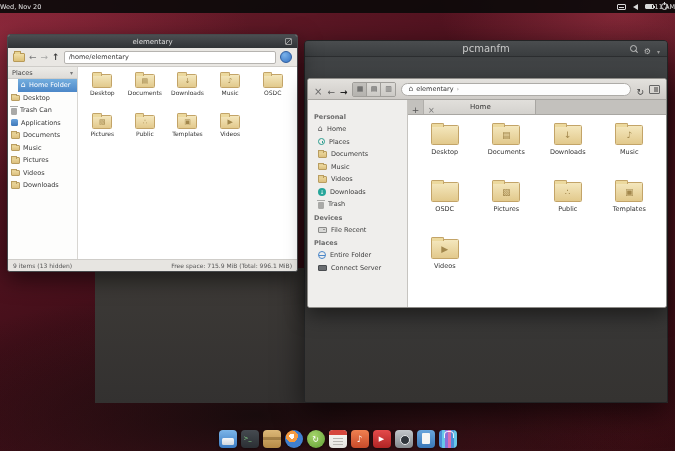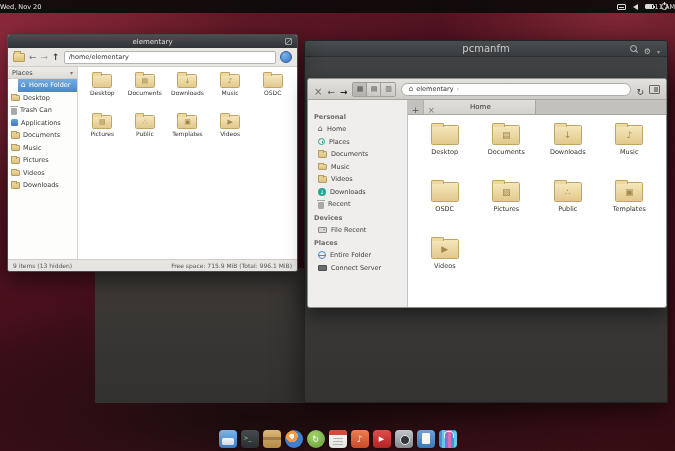--- a/index.html
+++ b/index.html
@@ -231,21 +231,21 @@
       <div class="side-item">
           <span class="mf"></span>
           <span>Videos</span>
         </div>
       <div class="side-item">
           <span class="mi-dl"></span>
           <span>Downloads</span>
         </div>
       <div class="side-item">
           <span class="mi-trash"></span>
-          <span>Recent</span>
+          <span>Trash</span>
         </div>
       <div class="sec-head">Devices</div>
       <div class="side-item">
           <span class="mi-drive"></span>
           <span>File Recent</span>
         </div>
       <div class="sec-head">Places</div>
       <div class="side-item">
           <span class="mi-globe"></span>
           <span>Entire Folder</span>

